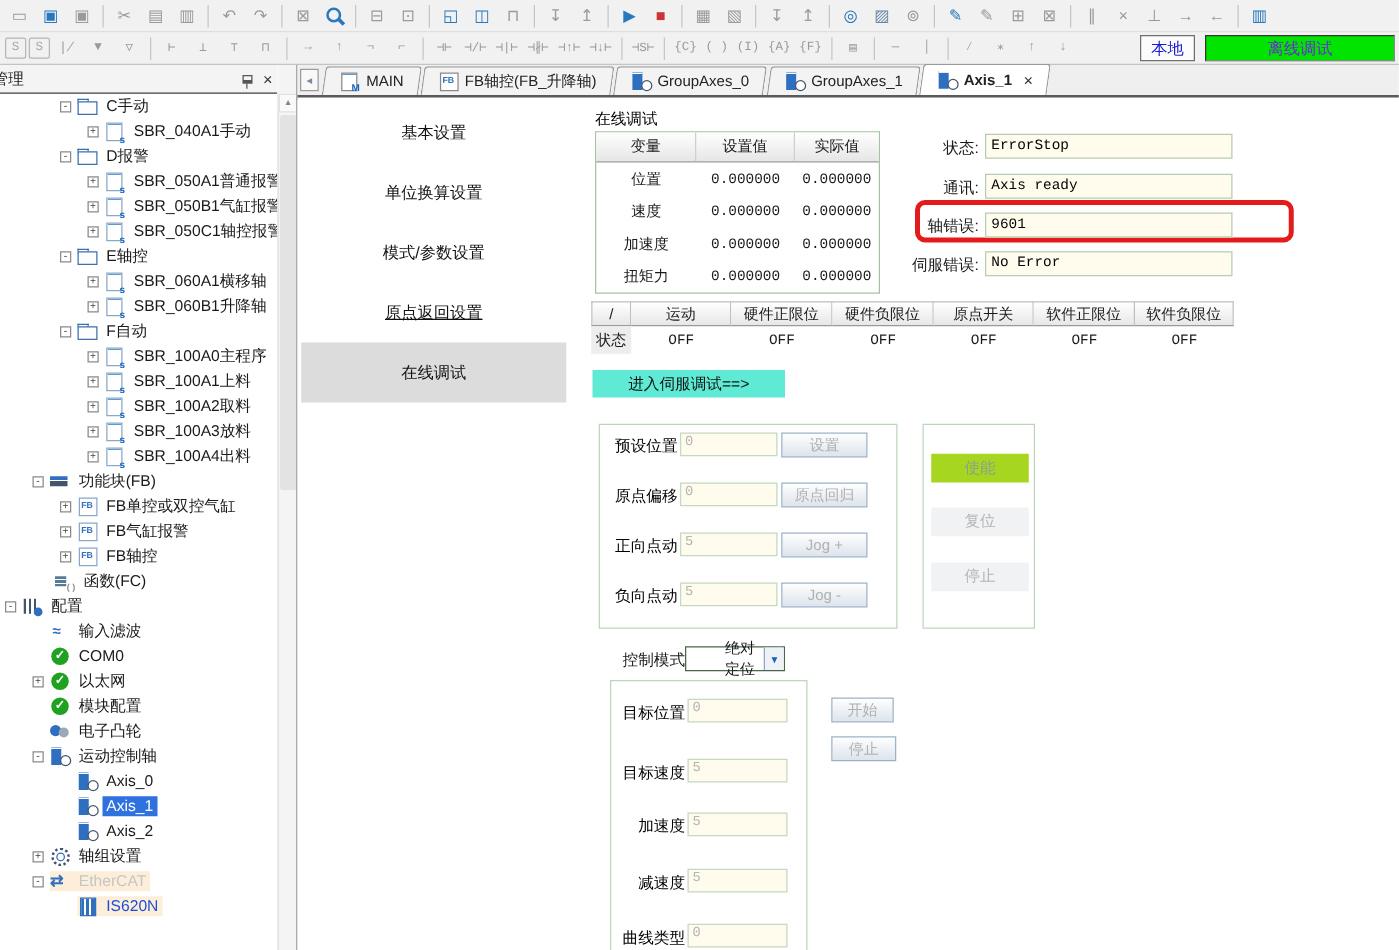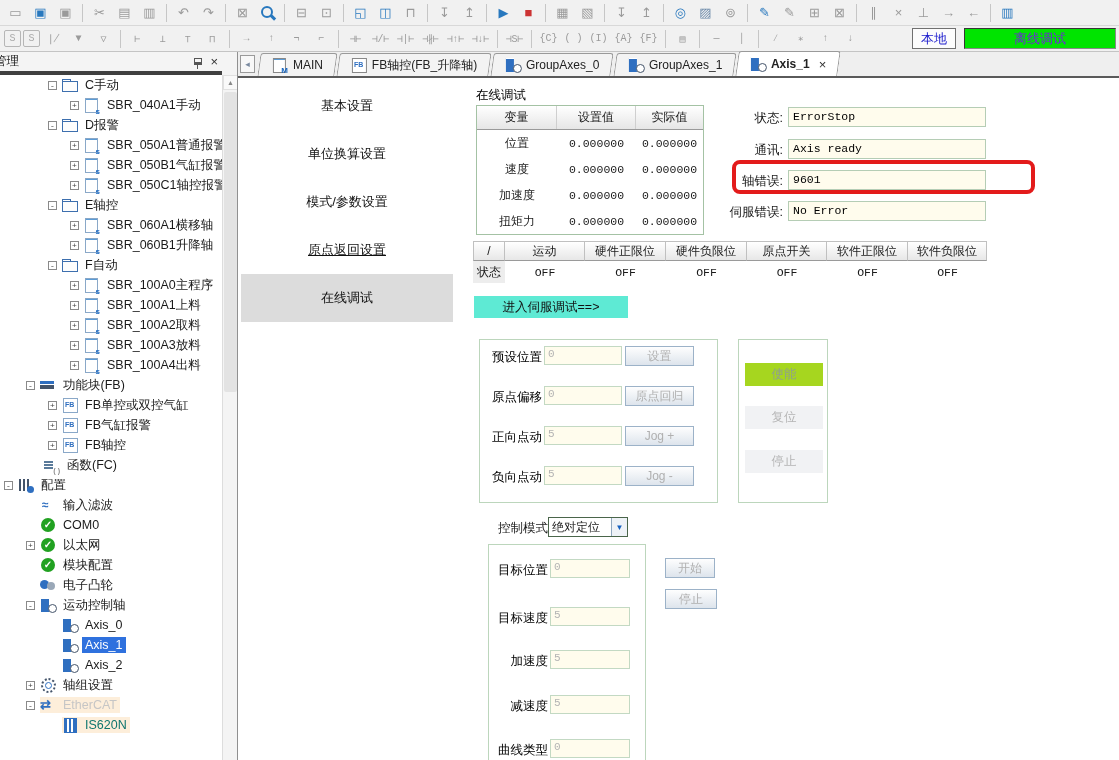--- a/index.html
+++ b/index.html
@@ -23,36 +23,36 @@
     border:2px solid #2878be; border-radius:50%; }
   .icon-search::after { content:""; position:absolute; left:14px; top:13px; width:6px; height:3px;
     background:#2878be; transform:rotate(45deg); }
   .btn-local { height:21px; padding:0 8px; border:1px solid #707070; background:#fcfcfc;
     color:#1a1acd; font-size:13px; display:flex; align-items:center; margin-right:8px; }
   .btn-mode { width:152px; height:21px; border:1px solid #8a8a8a; border-style:inset;
     color:#6d28d9; font-size:13px; display:flex; align-items:center; justify-content:center; }
 
   
   #sidebar { position:absolute; left:0; top:52px; width:222px; height:708px; background:#fff; overflow:hidden; }
-  #side-head { height:23px; background:#f4f4f4; border-bottom:4px solid #404040;
+  #side-head { height:23px; background:#f4f4f4; border-bottom:1px solid #404040;
     display:flex; align-items:center; }
   #side-title { margin-left:-6px; font-size:12.5px; color:#222; white-space:nowrap; }
   #side-tools { margin-left:auto; display:flex; align-items:center; gap:8px; padding-right:4px; }
   .pin { position:relative; width:8px; height:7px; border:1px solid #555; border-bottom:3px solid #555; }
   .pin::after { content:""; position:absolute; left:2px; bottom:-7px; width:1px; height:4px; background:#555; }
   .xclose { font-size:13px; color:#333; line-height:1; }
   #tree { position:absolute; top:23px; left:0; right:0; bottom:0; overflow:hidden; }
   .trow { display:flex; align-items:center; height:20px; white-space:nowrap; }
   .exp { width:9px; height:9px; flex:none; border:1px solid #8a8a8a; background:#fff;
     font:8px/7px "Liberation Mono", monospace; color:#444; text-align:center; margin-right:5px; }
   .noexp { width:14px; flex:none; }
   .tlabel { font-size:12.5px; padding:1px 3px; }
   .tlabel.sel { background:#2f71de; color:#fff; }
   .hl { background:#fdeeda; display:flex; align-items:flex-end; }
-  .tlabel.dim1 { color:#c6c6c6; } .tlabel.dim2 { color:#0f766e; }
+  .tlabel.dim1 { color:#c6c6c6; } .tlabel.dim2 { color:#1d4ed8; }
   
   .tic { position:relative; display:inline-block; width:16px; height:16px; flex:none; margin-right:4px; }
   .tic-folder::before { content:""; position:absolute; left:0; top:2px; width:7px; height:3px;
     border:1px solid #3d6fae; border-bottom:none; background:#fdfdfd; }
   .tic-folder::after { content:""; position:absolute; left:0; top:4px; width:14px; height:9px;
     border:1px solid #3d6fae; background:#fdfdfd; }
   .tic-doc::before { content:""; position:absolute; left:1px; top:1px; width:11px; height:13px;
     border:1px solid #8aa8c8; background:#fff;
     box-shadow:inset 0 2px 0 -1px #5b9bd5, inset 0 5px 0 -4px #5b9bd5, inset 0 8px 0 -7px #5b9bd5; }
   .tic-doc::after { content:"s"; position:absolute; right:0; bottom:-3px; color:#1565c0;
@@ -182,21 +182,21 @@
   .inp { position:absolute; height:19px; background:#fffced; border:1px solid #c3d9c3;
     color:#b4b4b4; font:11px "Liberation Mono",monospace; padding:1px 3px; }
   .btn { position:absolute; border:1px solid #9cb2c8; background:linear-gradient(#fefefe,#dde4ec);
     color:#b0b0b0; font-size:12px; display:flex; align-items:center; justify-content:center; }
   .flatbtn { position:absolute; left:6px; width:78px; height:23px; display:flex; align-items:center;
     justify-content:center; font-size:12.5px; background:#f1f2f4; color:#b4b4b4; }
   .flatbtn.green { background:#a6d61f; color:#8f9f8f; }
 
   #cm-label { position:absolute; left:260px; top:440px; font-size:12.5px; }
   #cm-select { position:absolute; left:310px; top:437px; width:80px; height:20px;
-    border:1px solid #4a654a; background:#fff; display:flex; align-items:center; }
+    border:1px solid #4a654a; background:#fff; display:flex; align-items:center;padding-left:28px; }
   #cm-value { flex:1; padding-left:3px; font-size:12px; }
   #cm-arrow { width:16px; height:18px; border-left:1px solid #90a8c0; background:#eef2f7;
     color:#1560c0; font-size:8px; display:flex; align-items:center; justify-content:center; }
 </style>
 </head>
 <body>
 
 <div id="tb1" class="tbar">
     <span class="tbi">▭</span>
     <span class="tbi blue">▣</span>

